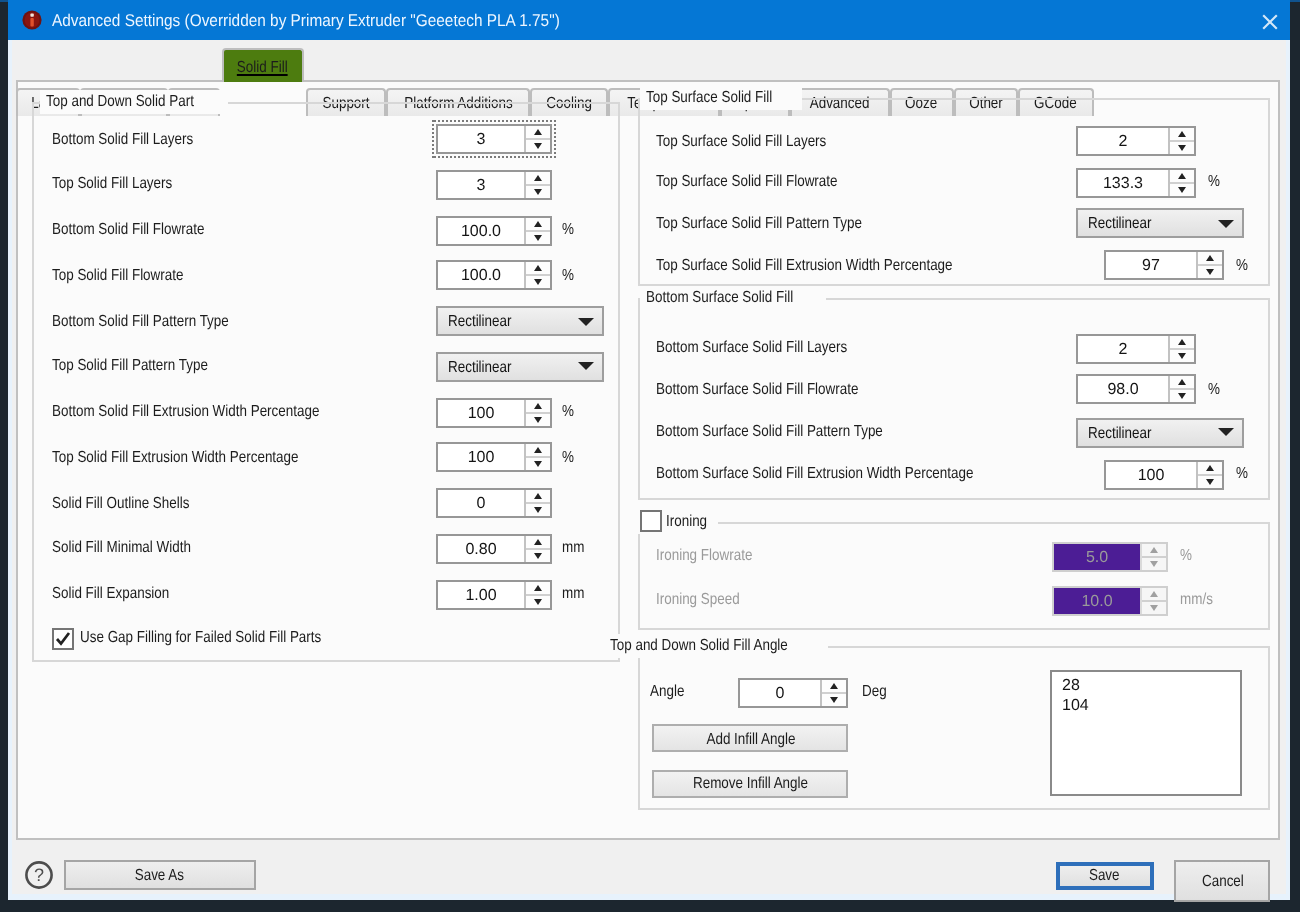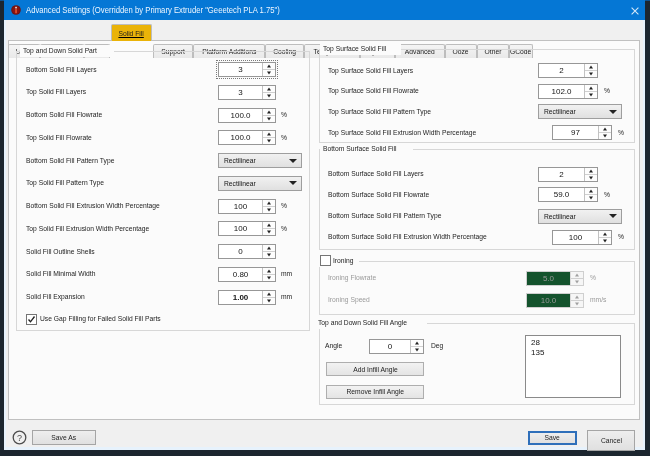--- a/index.html
+++ b/index.html
@@ -13,28 +13,28 @@
 .strip-b { position:absolute; left:4px; top:447px; width:641px; height:3px; background:#e7f2fc; }
 .title { position:absolute; left:4px; top:0; width:641px; height:20px; background:#0577d5; }
 .ticon { position:absolute; left:10.5px; top:4.7px; }
 .ttext { position:absolute; left:25.5px; top:4.5px; width:500px; font-size:8.5px; line-height:11px; color:#eef6ff;
   white-space:nowrap; transform:scaleX(0.905); transform-origin:0 50%; }
 .closex { position:absolute; left:631px; top:6.5px; }
 .tab { position:absolute; top:44px; height:14px; background:linear-gradient(#f4f4f4,#e9e9e9);
   border:1px solid #bdbdbd; border-bottom:none; border-radius:2px 2px 0 0; z-index:2;
   display:flex; align-items:center; justify-content:center; }
 .tab span { display:inline-block; font-size:8px; color:#1c1c1c; transform:scaleX(0.84); white-space:nowrap; }
-.tab.active { top:24px; height:17px; background:#eab308; z-index:4;text-decoration:underline; }
+.tab.active { top:24px; height:17px; background:#4d7c0f; z-index:4;text-decoration:underline; }
 .pane { position:absolute; left:8px; top:40px; width:632px; height:379.5px; background:#fbfbfb;
   border:1px solid #c0c0c0; z-index:1; }
 .grp { position:absolute; border:1px solid #d7d7d7; z-index:2; }
 .glb { position:absolute; z-index:3; background:#fbfbfb; padding:0 3px; font-size:8px; color:#1c1c1c; white-space:nowrap; height:12px; line-height:12px; }
 .lb { position:absolute; z-index:3; white-space:nowrap; transform-origin:0 50%; height:12px; line-height:12px; }
 .spin { position:absolute; z-index:3; height:15px; border:1px solid #979797; background:#fff; display:flex; }
-.spin.dis { border-color:#cfcfcf; background:#14532d; }
+.spin.dis { border-color:#cfcfcf; background:#4c1d95; }
 .sv { font-size:8px; color:#141414; text-align:center; line-height:13px; }
 .spin.dis .sv { color:#9a9a9a; }
 .sbtns { display:flex; flex-direction:column; border-left:1px solid #c2c2c2; }
 .spin.dis .sbtns { border-left-color:#dadada; }
 .sbu,.sbd { flex:1; position:relative; background:#fdfdfd; }
 .sbu { border-bottom:1px solid #d0d0d0; }
 .spin.dis .sbu, .spin.dis .sbd { background:#f6f6f6; }
 .tri-up { width:0; height:0; border-left:2.4px solid transparent; border-right:2.4px solid transparent;
   border-bottom:3.2px solid #222; position:absolute; left:50%; top:50%; transform:translate(-50%,-50%); }
 .tri-dn { width:0; height:0; border-left:2.4px solid transparent; border-right:2.4px solid transparent;
@@ -102,21 +102,21 @@
   </div>
 <div class="tab" style="left:395px;width:50px;">
     <span>Advanced</span>
   </div>
 <div class="tab" style="left:445px;width:31.5px;">
     <span>Ooze</span>
   </div>
 <div class="tab" style="left:476.5px;width:32.5px;">
     <span>Other</span>
   </div>
-<div class="tab" style="left:509px;width:24px;">
+<div class="tab" style="left:509px;width:38px;">
     <span>GCode</span>
   </div>
 <div class="pane"></div>
 <div class="tab active" style="left:111px;width:41px;">
     <span>Solid Fill</span>
   </div>
 <div class="grp" style="left:16px;top:50.5px;width:294px;height:280.5px;"></div>
 <div class="glb" style="left:20px;top:44.5px;"><span style="display:inline-block;transform:scaleX(0.84);transform-origin:0 50%;">Top and Down Solid Part</span></div>
 <div class="lb" style="left:25.5px;top:63.5px;font-size:8px;color:#1c1c1c;transform:scaleX(0.84);">Bottom Solid Fill Layers</div>
 <div class="spin" style="left:218px;top:62.0px;width:58px;outline:1px dotted #7a7a7a;outline-offset:1px;">
@@ -224,21 +224,21 @@
         <div class="tri-up"></div>
       </div>
 <div class="sbd">
         <div class="tri-dn"></div>
       </div>
 </div>
   </div>
 <div class="lb" style="left:281px;top:268.25px;font-size:8px;color:#1c1c1c;transform:scaleX(0.84);">mm</div>
 <div class="lb" style="left:25.5px;top:291.0px;font-size:8px;color:#1c1c1c;transform:scaleX(0.84);">Solid Fill Expansion</div>
 <div class="spin" style="left:218px;top:289.5px;width:58px;">
-<div class="sv" style="width:43px;font-weight:bold;">1.00</div>
+<div class="sv" style="width:43px;">1.00</div>
 <div class="sbtns" style="width:13px;">
 <div class="sbu">
         <div class="tri-up"></div>
       </div>
 <div class="sbd">
         <div class="tri-dn"></div>
       </div>
 </div>
   </div>
 <div class="lb" style="left:281px;top:291.0px;font-size:8px;color:#1c1c1c;transform:scaleX(0.84);">mm</div>
@@ -257,21 +257,21 @@
 <div class="sbu">
         <div class="tri-up"></div>
       </div>
 <div class="sbd">
         <div class="tri-dn"></div>
       </div>
 </div>
   </div>
 <div class="lb" style="left:327.5px;top:85px;font-size:8px;color:#1c1c1c;transform:scaleX(0.84);">Top Surface Solid Fill Flowrate</div>
 <div class="spin" style="left:538px;top:83.5px;width:60px;">
-<div class="sv" style="width:45px;">102.0</div>
+<div class="sv" style="width:45px;">133.3</div>
 <div class="sbtns" style="width:13px;">
 <div class="sbu">
         <div class="tri-up"></div>
       </div>
 <div class="sbd">
         <div class="tri-dn"></div>
       </div>
 </div>
   </div>
 <div class="lb" style="left:604px;top:85px;font-size:8px;color:#1c1c1c;transform:scaleX(0.84);">%</div>
@@ -302,21 +302,21 @@
 <div class="sbu">
         <div class="tri-up"></div>
       </div>
 <div class="sbd">
         <div class="tri-dn"></div>
       </div>
 </div>
   </div>
 <div class="lb" style="left:327.5px;top:188.6px;font-size:8px;color:#1c1c1c;transform:scaleX(0.84);">Bottom Surface Solid Fill Flowrate</div>
 <div class="spin" style="left:538px;top:187.1px;width:60px;">
-<div class="sv" style="width:45px;">59.0</div>
+<div class="sv" style="width:45px;">98.0</div>
 <div class="sbtns" style="width:13px;">
 <div class="sbu">
         <div class="tri-up"></div>
       </div>
 <div class="sbd">
         <div class="tri-dn"></div>
       </div>
 </div>
   </div>
 <div class="lb" style="left:604px;top:188.6px;font-size:8px;color:#1c1c1c;transform:scaleX(0.84);">%</div>
@@ -362,21 +362,21 @@
 <div class="sbu">
         <div class="tri-up"></div>
       </div>
 <div class="sbd">
         <div class="tri-dn"></div>
       </div>
 </div>
   </div>
 <div class="lb" style="left:590px;top:294px;font-size:8px;color:#9a9a9a;transform:scaleX(0.84);">mm/s</div>
 <div class="grp" style="left:319px;top:322.7px;width:316px;height:82.5px;"></div>
-<div class="glb" style="left:315px;top:316.7px;"><span style="display:inline-block;transform:scaleX(0.84);transform-origin:0 50%;">Top and Down Solid Fill Angle</span></div>
+<div class="glb" style="left:302px;top:316.7px;"><span style="display:inline-block;transform:scaleX(0.84);transform-origin:0 50%;">Top and Down Solid Fill Angle</span></div>
 <div class="lb" style="left:324.5px;top:340px;font-size:8px;color:#1c1c1c;transform:scaleX(0.84);">Angle</div>
 <div class="spin" style="left:369px;top:338.5px;width:55px;">
 <div class="sv" style="width:40px;">0</div>
 <div class="sbtns" style="width:13px;">
 <div class="sbu">
         <div class="tri-up"></div>
       </div>
 <div class="sbd">
         <div class="tri-dn"></div>
       </div>
@@ -384,26 +384,26 @@
   </div>
 <div class="lb" style="left:431px;top:340px;font-size:8px;color:#1c1c1c;transform:scaleX(0.84);">Deg</div>
 <div class="btn" style="left:326px;top:362px;width:98px;height:14px;">
     <span>Add Infill Angle</span>
   </div>
 <div class="btn" style="left:326px;top:384.5px;width:98px;height:14px;">
     <span>Remove Infill Angle</span>
   </div>
 <div class="listbox" style="left:525px;top:335px;width:96px;height:63px;">
 <div class="li">28</div>
-    <div class="li">135</div>
+    <div class="li">104</div>
   </div>
 <svg class="help" width="15" height="15" viewBox="0 0 15 15">
 <circle cx="7.5" cy="7.5" r="6.3" fill="none" stroke="#4d4d4d" stroke-width="1.3"></circle>
 <text x="7.5" y="10.6" text-anchor="middle" font-size="9" fill="#4d4d4d" font-family="Liberation Sans">?</text>
   </svg>
-<div class="btn bbtn" style="left:32px;top:430px;width:64px;height:15px;">
+<div class="btn bbtn" style="left:32px;top:430px;width:96px;height:15px;">
     <span>Save As</span>
   </div>
 <div class="btn bbtn save" style="left:528px;top:430.5px;width:49px;height:14px;">
     <span>Save</span>
   </div>
 <div class="btn bbtn" style="left:587px;top:430px;width:48px;height:21px;">
     <span>Cancel</span>
   </div>
 </body></html>

